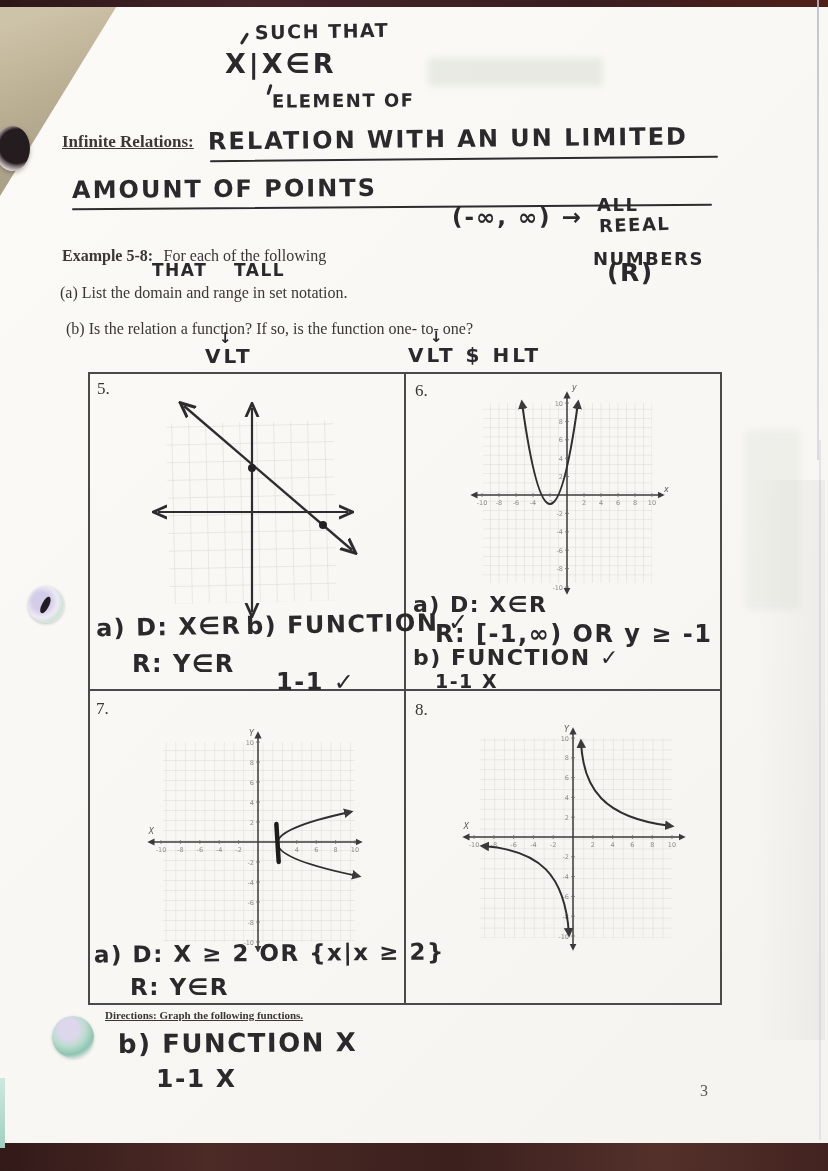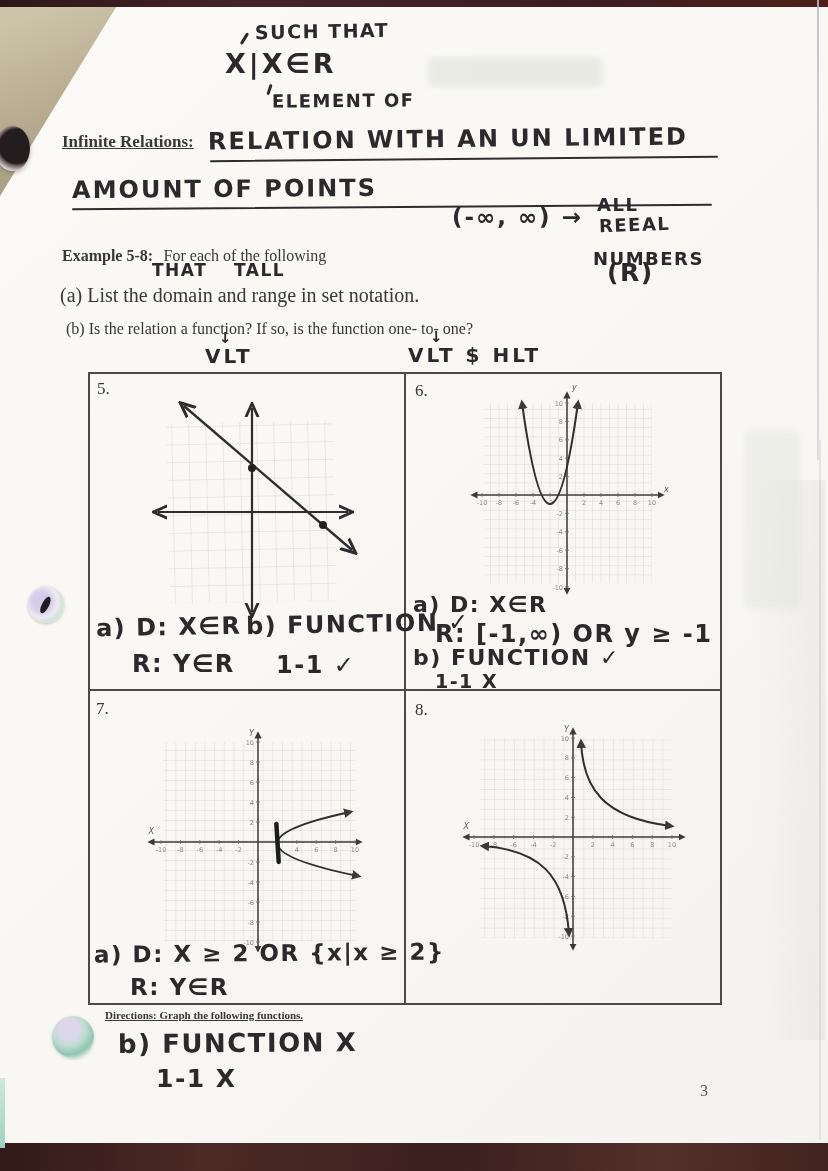--- a/index.html
+++ b/index.html
@@ -82,21 +82,21 @@
   <div class="abs hand" style="left:599px;top:216px;font-size:18px;transform:rotate(-2deg);">REEAL</div>
   <div class="abs hand" style="left:593px;top:250px;font-size:18px;">NUMBERS</div>
   <div class="abs hand" style="left:607px;top:260px;font-size:25px;">(R)</div>
 
   <div class="abs" style="left:62px;top:247px;">
     <span class="print print-b" style="font-size:16px;">Example 5-8:</span>
     <span class="print" style="font-size:16px;margin-left:6px;">For each of the following</span>
   </div>
   <div class="abs hand" style="left:152px;top:262px;font-size:17px;">THAT</div>
   <div class="abs hand" style="left:234px;top:262px;font-size:17px;">TALL</div>
-  <div class="abs print" style="left:60px;top:284px;font-size:20px;">(a) List the domain and range in set notation.</div>
+  <div class="abs print" style="left:60px;top:284px;font-size:16px;">(a) List the domain and range in set notation.</div>
   <div class="abs print" style="left:66px;top:320px;font-size:16px;">(b) Is the relation a function? If so, is the function one- to- one?</div>
 
   <div class="abs hand" style="left:219px;top:331px;font-size:15px;">↓</div>
   <div class="abs hand" style="left:205px;top:346px;font-size:20px;letter-spacing:3px;">VLT</div>
   <div class="abs hand" style="left:430px;top:330px;font-size:15px;">↓</div>
   <div class="abs hand" style="left:408px;top:345px;font-size:20px;letter-spacing:3px;">VLT $ HLT</div>
 
   <div class="abs sheet-table"></div>
   <div class="abs tbl-vdiv"></div>
   <div class="abs tbl-hdiv"></div>
@@ -115,21 +115,21 @@
       <rect x="80" y="50" width="167" height="180" fill="url(#g5)" transform="rotate(-1.2 163 140)"></rect>
       <path d="M164 36 L164 240" stroke="#2e2c2e" stroke-width="2.2" fill="none" marker-start="url(#a5)" marker-end="url(#a5)"></path>
       <path d="M70 140 L260 140" stroke="#2e2c2e" stroke-width="2.2" fill="none" marker-start="url(#a5)" marker-end="url(#a5)"></path>
       <path d="M96 34 L264 178" stroke="#2e2c2e" stroke-width="2.4" fill="none" marker-start="url(#a5)" marker-end="url(#a5)"></path>
       <circle cx="164" cy="96" r="4" fill="#232123"></circle>
       <circle cx="235" cy="153" r="4" fill="#232123"></circle>
     </svg>
     <div class="abs hand" style="left:8px;top:243px;font-size:24px;transform:rotate(-1deg);">a) D: X∈R</div>
     <div class="abs hand" style="left:158px;top:240px;font-size:24px;transform:rotate(-1deg);">b) FUNCTION ✓</div>
     <div class="abs hand" style="left:44px;top:280px;font-size:24px;">R: Y∈R</div>
-    <div class="abs hand" style="left:188px;top:281px;font-size:24px;">1-1 ✓</div>
+    <div class="abs hand" style="left:188px;top:298px;font-size:24px;">1-1 ✓</div>
   </div>
 
   <div class="cell" style="left:317px;top:372px;left:405px;">
     <div class="abs print" style="left:10px;top:9px;font-size:17px;">6.</div>
     <svg class="abs" style="left:0;top:0;" width="317" height="228" viewBox="0 0 317 228">
       <defs>
         <pattern id="g6" width="8.5" height="9.2" patternUnits="userSpaceOnUse">
           <path d="M8.5 0H0V9.2" fill="none" stroke="#c6cac4" stroke-width="0.6"></path>
         </pattern>
         <marker id="a6" viewBox="0 0 10 10" refX="5" refY="5" markerWidth="6" markerHeight="6" orient="auto-start-reverse">

